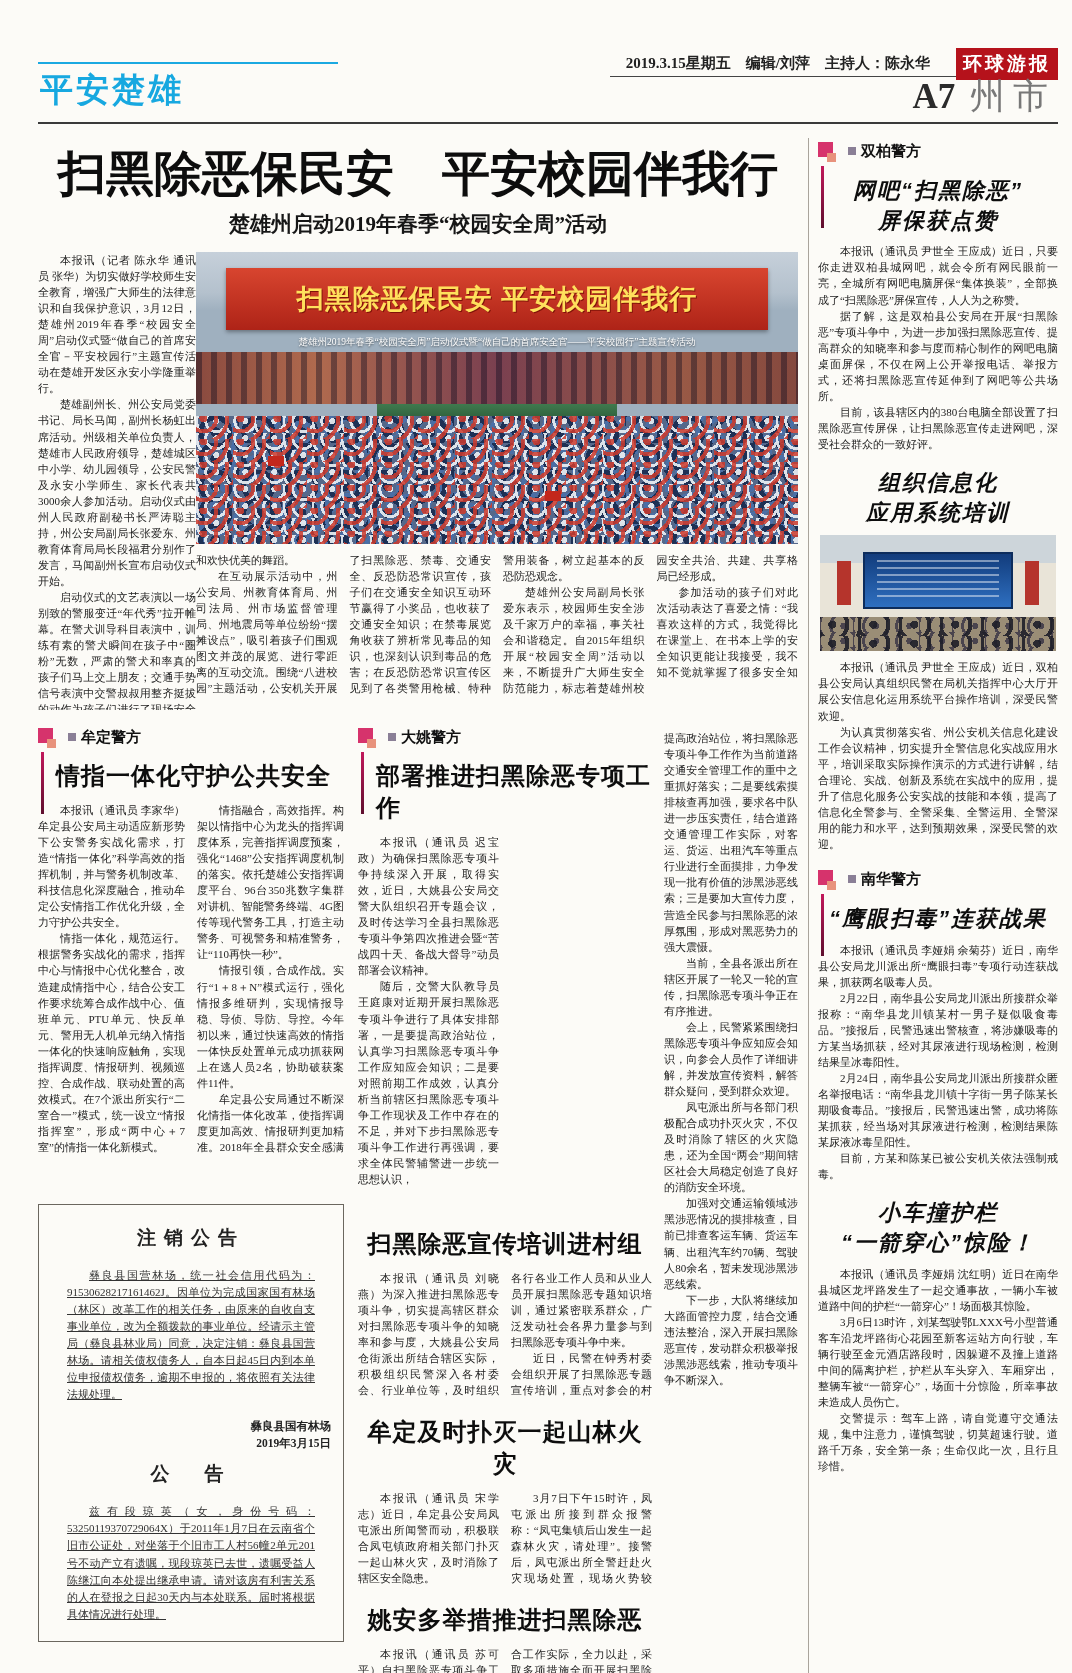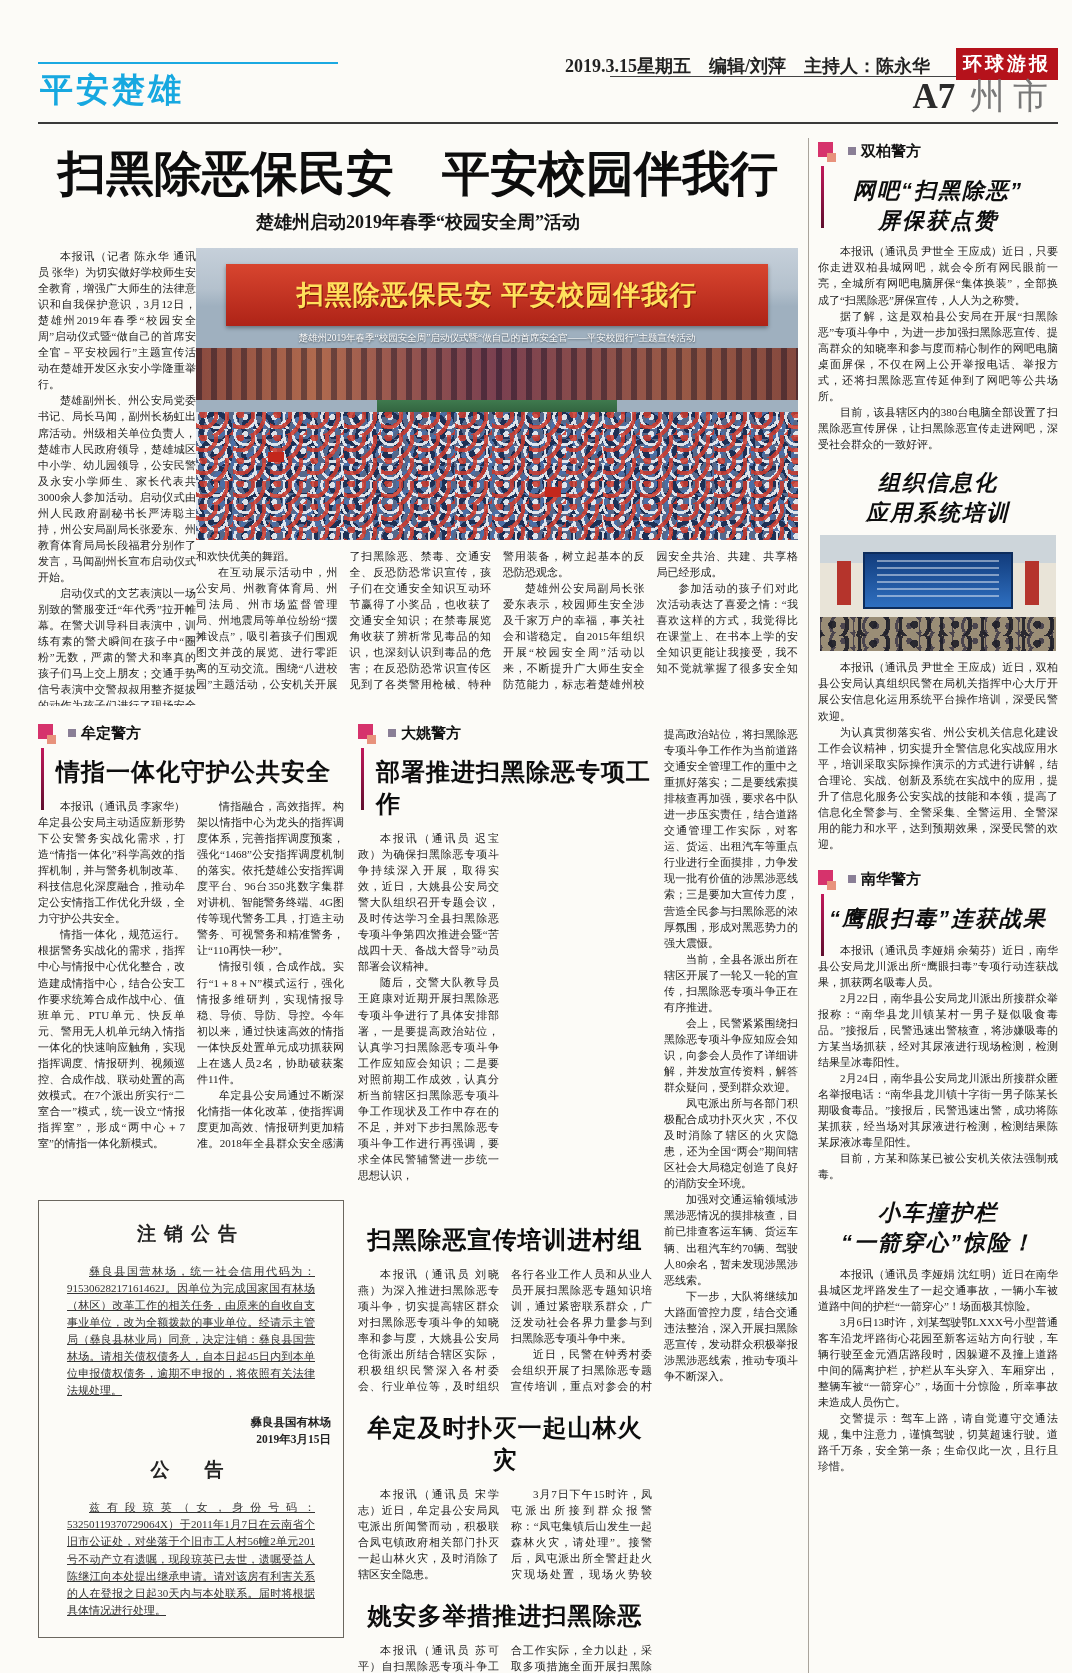--- a/index.html
+++ b/index.html
@@ -5,39 +5,39 @@
   html,body{margin:0;padding:0;background:#9a9a9a;}
   .page{position:relative;width:1072px;height:1673px;margin:0 auto;background:#fcfbf7;
         font-family:"Liberation Serif","DejaVu Serif",serif;color:#1e1e1e;overflow:hidden;box-sizing:border-box;}
   .inner{position:absolute;left:38px;right:14px;top:48px;bottom:14px;}
 
   
   .hdr{position:relative;height:76px;}
   .masthead-rule{position:absolute;left:0;top:14px;width:300px;height:2px;background:#1ba9e1;}
   .masthead{position:absolute;left:2px;top:20px;font-family:"Liberation Sans",sans-serif;
             font-weight:900;font-size:33px;color:#17a8e0;letter-spacing:3px;}
-  .dateline{position:absolute;right:128px;top:6px;font-size:18px;font-weight:bold;color:#222;}
+  .dateline{position:absolute;right:128px;top:6px;font-size:15px;font-weight:bold;color:#222;}
   .hdr-rule-mid{position:absolute;right:0;top:28px;width:448px;height:1px;background:#444;}
   .brand{position:absolute;right:0;top:0;background:#b5121b;color:#fff;font-family:"Liberation Sans",sans-serif;
          font-weight:700;font-size:19px;padding:3px 7px;letter-spacing:3px;}
   .pageno{position:absolute;right:2px;top:30px;font-size:35px;line-height:1.1;}
   .pageno .a7{color:#2b2b2b;font-weight:bold;}
   .pageno .sec{color:#787878;letter-spacing:8px;margin-left:6px;}
   .hdr-rule-bot{position:absolute;left:0;bottom:0;width:100%;height:2px;background:#3a3a3a;}
 
   
   .cols{display:flex;margin-top:12px;}
   .zone-left{width:760px;flex:none;}
   .vr{width:1px;background:#a9a49c;margin:2px 9px 0 10px;}
   .zone-right{flex:1;height:1508px;overflow:hidden;padding-top:2px;}
 
   
   .lead-h{font-family:"Liberation Sans",sans-serif;font-weight:900;font-size:48px;
           text-align:center;margin:6px 0 4px;letter-spacing:0;color:#0d0d0d;}
-  .lead-sub{text-align:center;font-size:18px;font-weight:bold;margin:0 0 14px;color:#161616;}
+  .lead-sub{text-align:center;font-size:21px;font-weight:bold;margin:0 0 14px;color:#161616;}
   .lead-flex{display:flex;gap:0;}
   .lead-c1{width:158px;flex:none;height:458px;overflow:hidden;}
   .lead-rt{flex:1;min-width:0;}
   .lead-below{margin-top:8px;height:158px;column-count:4;column-gap:12px;column-fill:auto;overflow:hidden;}
 
   .para{font-size:11px;line-height:1.46;text-align:justify;text-indent:2em;margin:0;color:#222;}
   .cont > p:first-child{text-indent:0;}
 
   
   .photo{position:relative;height:292px;overflow:hidden;background:linear-gradient(#c6d0da 0%,#b4c1cd 14%,#9fb0bf 20%);}

